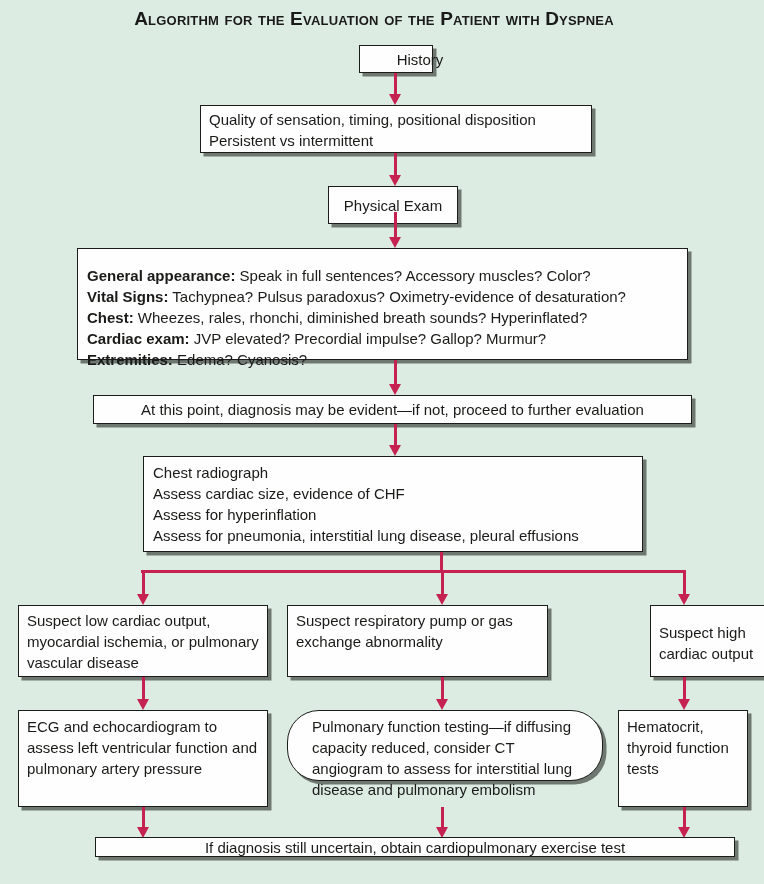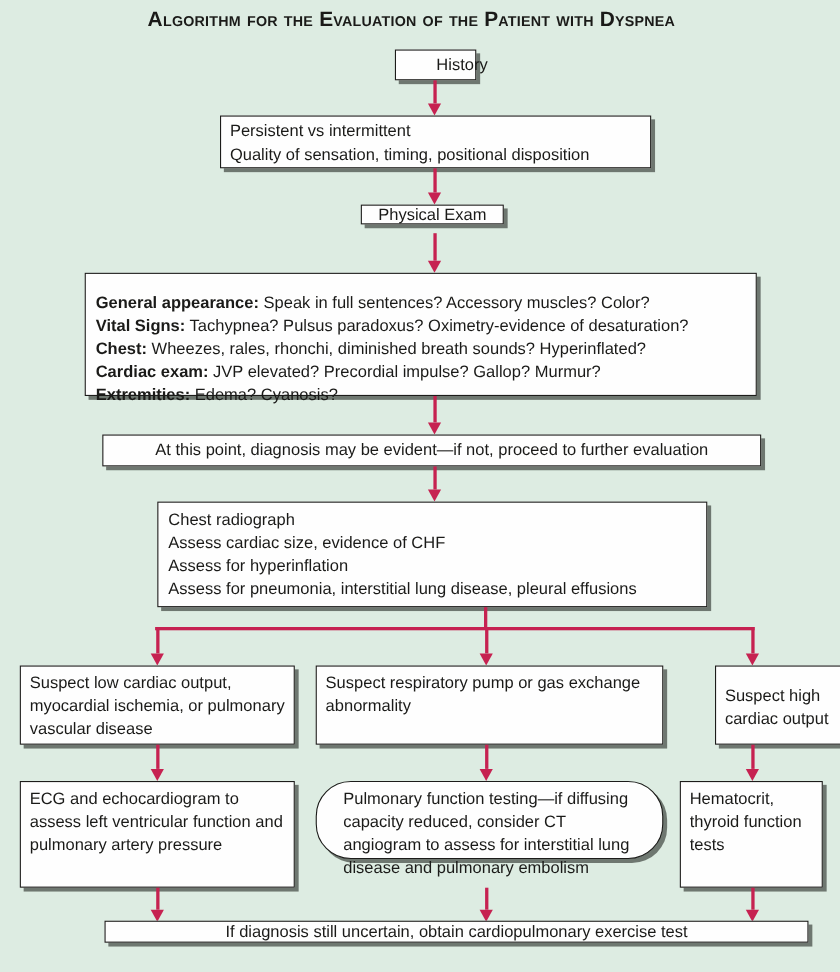--- a/index.html
+++ b/index.html
@@ -48,30 +48,30 @@
   <div class="node center" style="left:359px; top:45px; width:74px; height:28px;padding-left:48px;">
     <span>History</span>
   </div>
 
   <div class="varrow" style="left:389px; top:73px; height:32px;">
       <div class="shaft"></div>
       <div class="head"></div>
     </div>
 
   <div class="node pad nowrap" style="left:200px; top:105px; width:392px; height:48px;">
+    <div>Quality of sensation, timing, positional disposition</div>
     <div>Persistent vs intermittent</div>
-    <div>Quality of sensation, timing, positional disposition</div>
   </div>
 
   <div class="varrow" style="left:389px; top:153px; height:33px;">
       <div class="shaft"></div>
       <div class="head"></div>
     </div>
 
-  <div class="node center" style="left:328px; top:186px; width:130px; height:18px;">
+  <div class="node center" style="left:328px; top:186px; width:130px; height:38px;">
     <span>Physical Exam</span>
   </div>
 
   <div class="varrow" style="left:389px; top:212px; height:36px;">
       <div class="shaft"></div>
       <div class="head"></div>
     </div>
 
   <div class="node nowrap" style="left:77px; top:248px; width:611px; height:112px; padding:16px 9px;">
     <div><b>General appearance:</b><span> Speak in full sentences? Accessory muscles? Color?</span></div>
@@ -113,21 +113,21 @@
       <div class="head"></div>
     </div>
   <div class="varrow" style="left:678px; top:570px; height:35px;">
       <div class="shaft"></div>
       <div class="head"></div>
     </div>
 
   <div class="node" style="left:18px; top:605px; width:250px; height:72px; padding:4px 8px;">
     <span>Suspect low cardiac output, myocardial ischemia, or pulmonary vascular disease</span>
   </div>
-  <div class="node" style="left:287px; top:605px; width:316px; height:72px; padding:4px 8px;">
+  <div class="node" style="left:287px; top:605px; width:261px; height:72px; padding:4px 8px;">
     <span>Suspect respiratory pump or gas exchange abnormality</span>
   </div>
   <div class="node" style="left:650px; top:605px; width:130px; height:72px; padding:16px 8px;">
     <span>Suspect high cardiac output</span>
   </div>
 
   <div class="varrow" style="left:137px; top:677px; height:33px;">
       <div class="shaft"></div>
       <div class="head"></div>
     </div>

